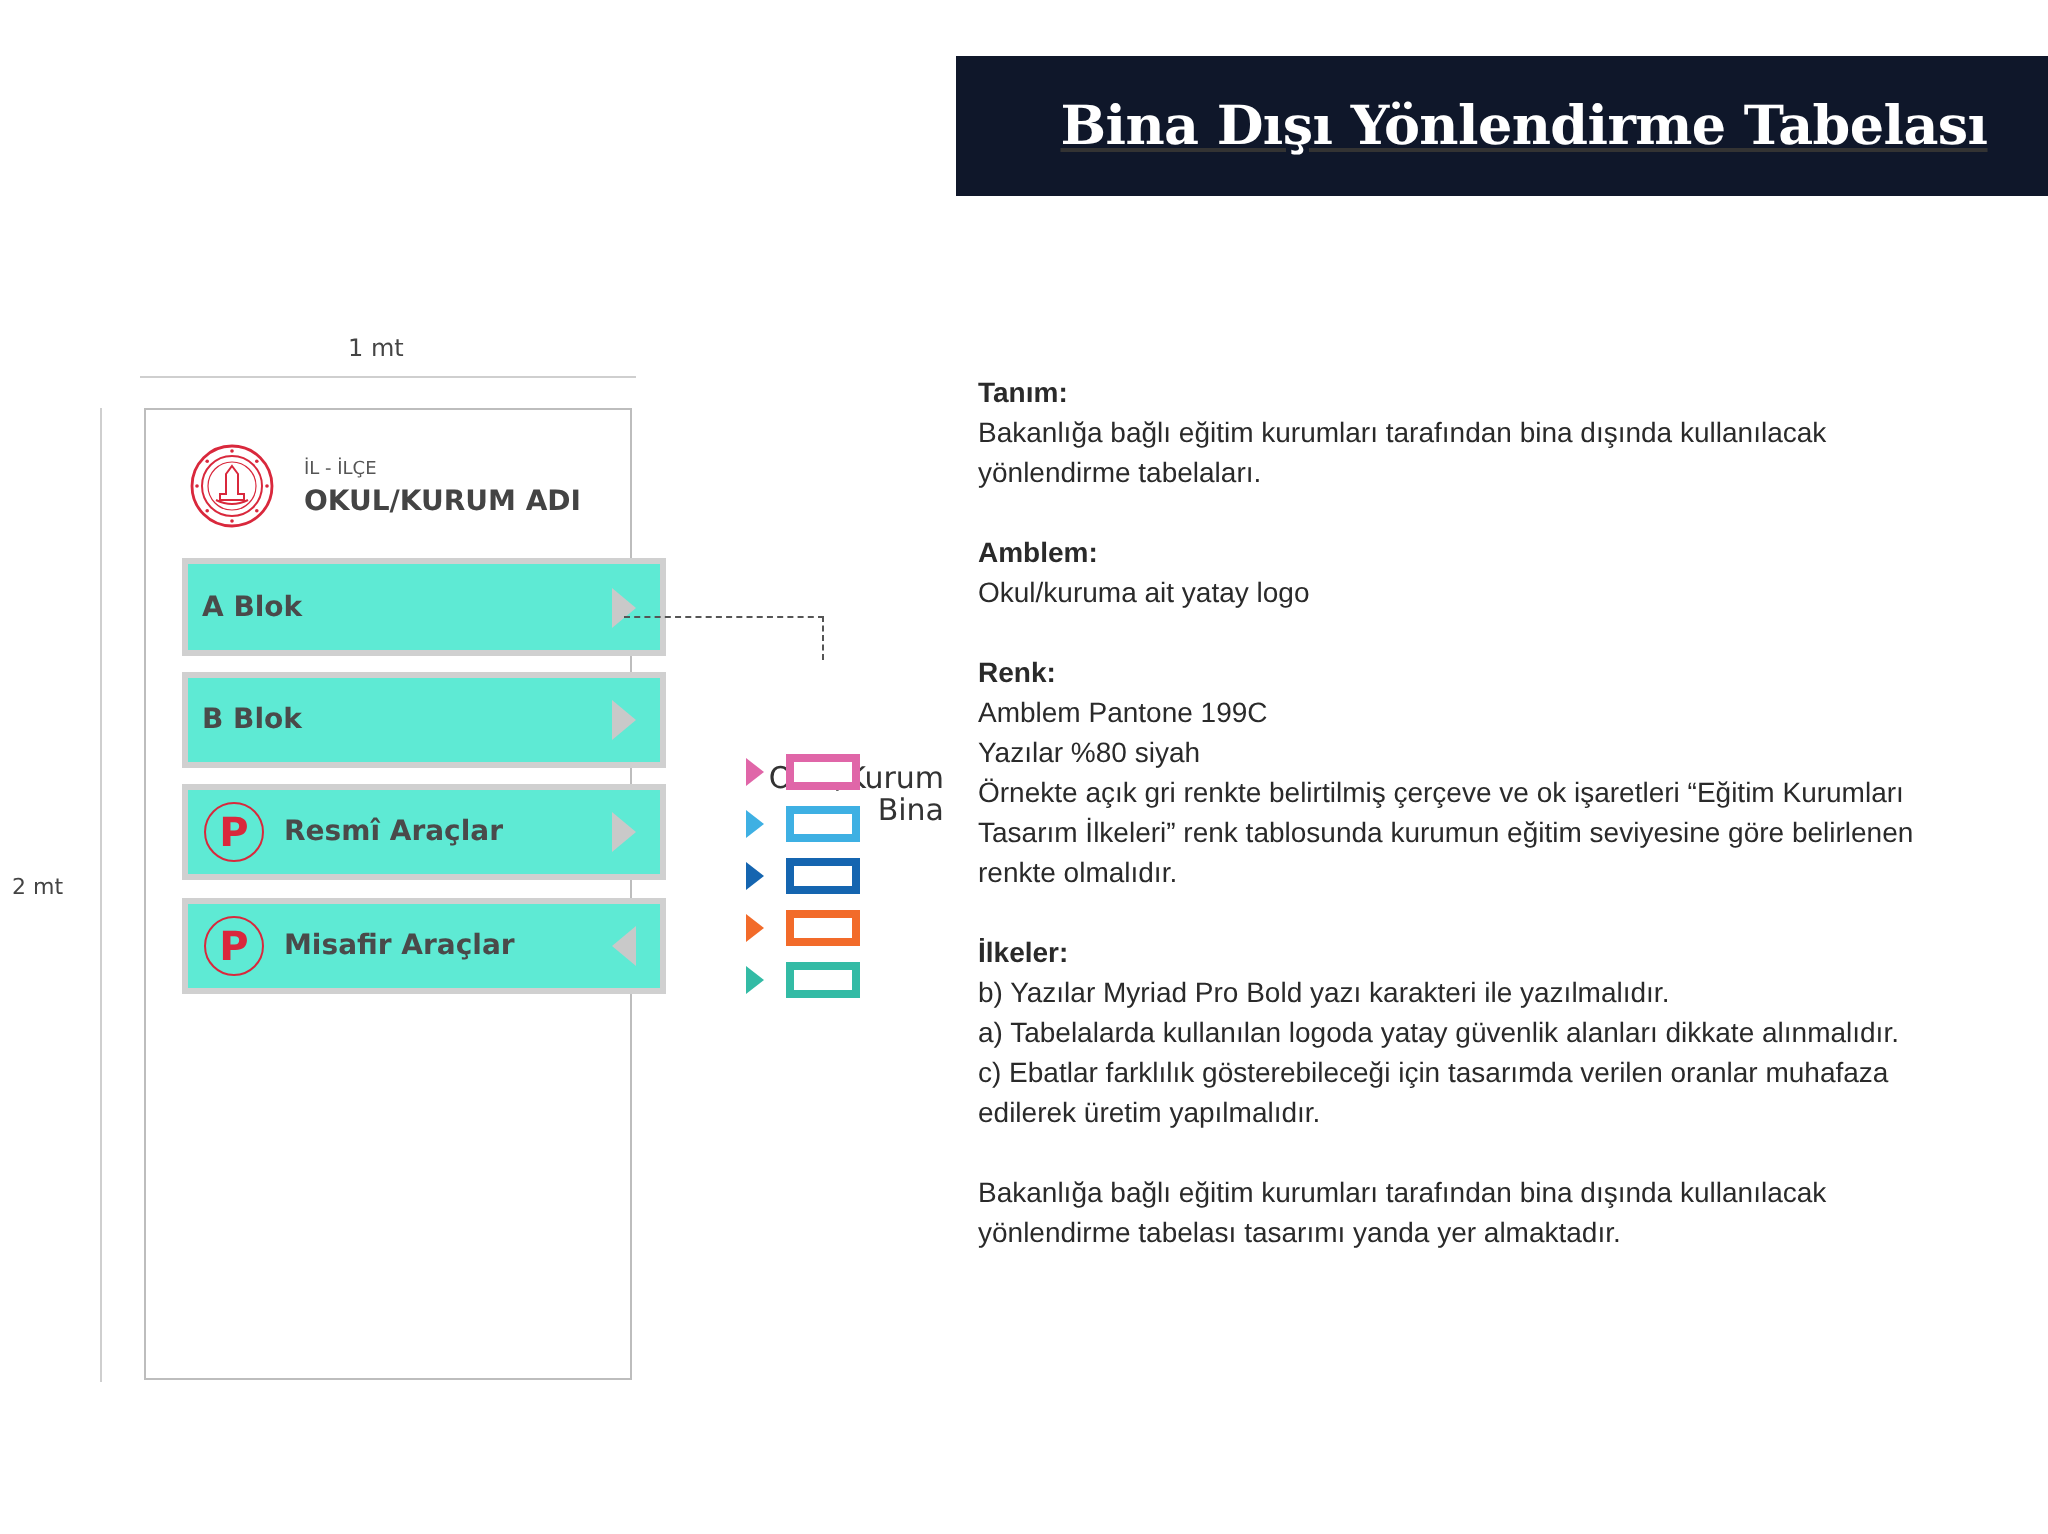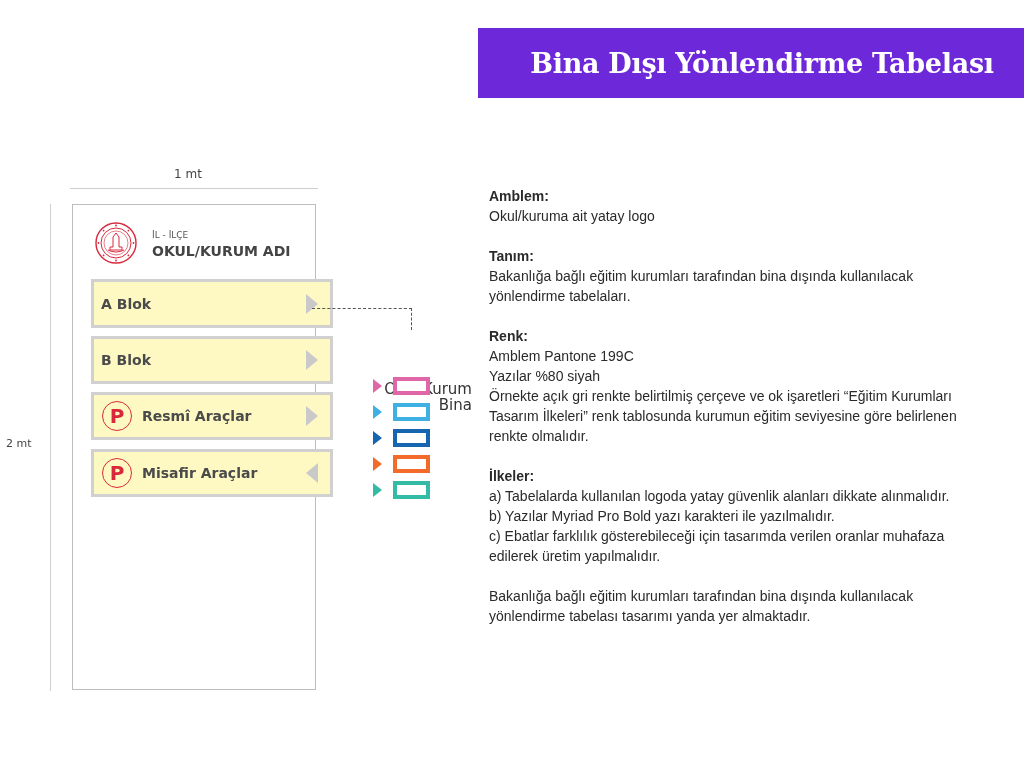--- a/index.html
+++ b/index.html
@@ -2,21 +2,21 @@
 <html><head>
 <meta charset="utf-8">
 <style>
   html, body { margin: 0; padding: 0; }
   body {
     width: 1024px; height: 767px; position: relative; overflow: hidden;
     background: #ffffff; font-family: "DejaVu Sans", sans-serif; color: #333;
   }
   .title-bar {
     position: absolute; left: 478px; top: 28px; width: 546px; height: 70px;
-    background: #6d28d9; display: flex; align-items: center; justify-content: center;
+    background: #0f172a; display: flex; align-items: center; justify-content: center; text-decoration: underline;
   }
   .title-bar span {
     font-family: "DejaVu Serif", serif; font-weight: bold; color: #fff;
     font-size: 27px; letter-spacing: -0.3px; margin-left: 22px;
   }
   
   .dim-h { position: absolute; left: 70px; top: 188px; width: 248px; height: 1px; background: #cfcfcf; }
   .dim-h-label { position: absolute; left: 174px; top: 167px; width: 40px; text-align: left; font-size: 12px; color: #444; }
   .dim-v { position: absolute; left: 50px; top: 204px; width: 1px; height: 487px; background: #cfcfcf; }
   .dim-v-label { position: absolute; left: 6px; top: 437px; font-size: 11px; color: #444; }
@@ -26,21 +26,21 @@
     border: 1px solid #bdbdbd; background: #fff; box-sizing: border-box;
   }
   .emblem {
     position: absolute; left: 95px; top: 222px; width: 42px; height: 42px;
   }
   .header-sub { position: absolute; left: 152px; top: 230px; font-size: 9px; color: #555; }
   .header-title { position: absolute; left: 152px; top: 243px; font-size: 14px; font-weight: bold; color: #444; }
 
   .row {
     position: absolute; left: 91px; width: 242px; box-sizing: border-box;
-    border: 3px solid #d0d0d0; background: #fef9c3; display: flex; align-items: center;
+    border: 3px solid #d0d0d0; background: #5eead4; display: flex; align-items: center;
   }
   .row-label { font-size: 14px; font-weight: bold; color: #4a4a4a; margin-left: 7px; }
   .row .arrow-r {
     position: absolute; right: 12px; top: 50%; margin-top: -10px;
     width: 0; height: 0; border-top: 10px solid transparent; border-bottom: 10px solid transparent;
     border-left: 12px solid #c9c9c9;
   }
   .row .arrow-l {
     position: absolute; right: 12px; top: 50%; margin-top: -10px;
     width: 0; height: 0; border-top: 10px solid transparent; border-bottom: 10px solid transparent;
@@ -150,35 +150,35 @@
   <span class="tri" style="border-left-color:#f26b2a;"></span>
   <span class="box" style="border-color:#f26b2a;"></span>
 </div>
 <div class="swatch-row" style="top:481px;">
   <span class="tri" style="border-left-color:#33bba5;"></span>
   <span class="box" style="border-color:#33bba5;"></span>
 </div>
 
 <div class="desc">
   <div class="sec">
+    <p class="h">Tanım:</p>
+    <p>Bakanlığa bağlı eğitim kurumları tarafından bina dışında kullanılacak yönlendirme tabelaları.</p>
+  </div>
+  <div class="sec">
     <p class="h">Amblem:</p>
     <p>Okul/kuruma ait yatay logo</p>
-  </div>
-  <div class="sec">
-    <p class="h">Tanım:</p>
-    <p>Bakanlığa bağlı eğitim kurumları tarafından bina dışında kullanılacak yönlendirme tabelaları.</p>
   </div>
   <div class="sec">
     <p class="h">Renk:</p>
     <p>Amblem Pantone 199C</p>
     <p>Yazılar %80 siyah</p>
     <p>Örnekte açık gri renkte belirtilmiş çerçeve ve ok işaretleri “Eğitim Kurumları Tasarım İlkeleri” renk tablosunda kurumun eğitim seviyesine göre belirlenen renkte olmalıdır.</p>
   </div>
   <div class="sec">
     <p class="h">İlkeler:</p>
+    <p>b) Yazılar Myriad Pro Bold yazı karakteri ile yazılmalıdır.</p>
     <p>a) Tabelalarda kullanılan logoda yatay güvenlik alanları dikkate alınmalıdır.</p>
-    <p>b) Yazılar Myriad Pro Bold yazı karakteri ile yazılmalıdır.</p>
     <p>c) Ebatlar farklılık gösterebileceği için tasarımda verilen oranlar muhafaza edilerek üretim yapılmalıdır.</p>
   </div>
   <div class="sec">
     <p>Bakanlığa bağlı eğitim kurumları tarafından bina dışında kullanılacak yönlendirme tabelası tasarımı yanda yer almaktadır.</p>
   </div>
 </div>
 
 </body></html>

